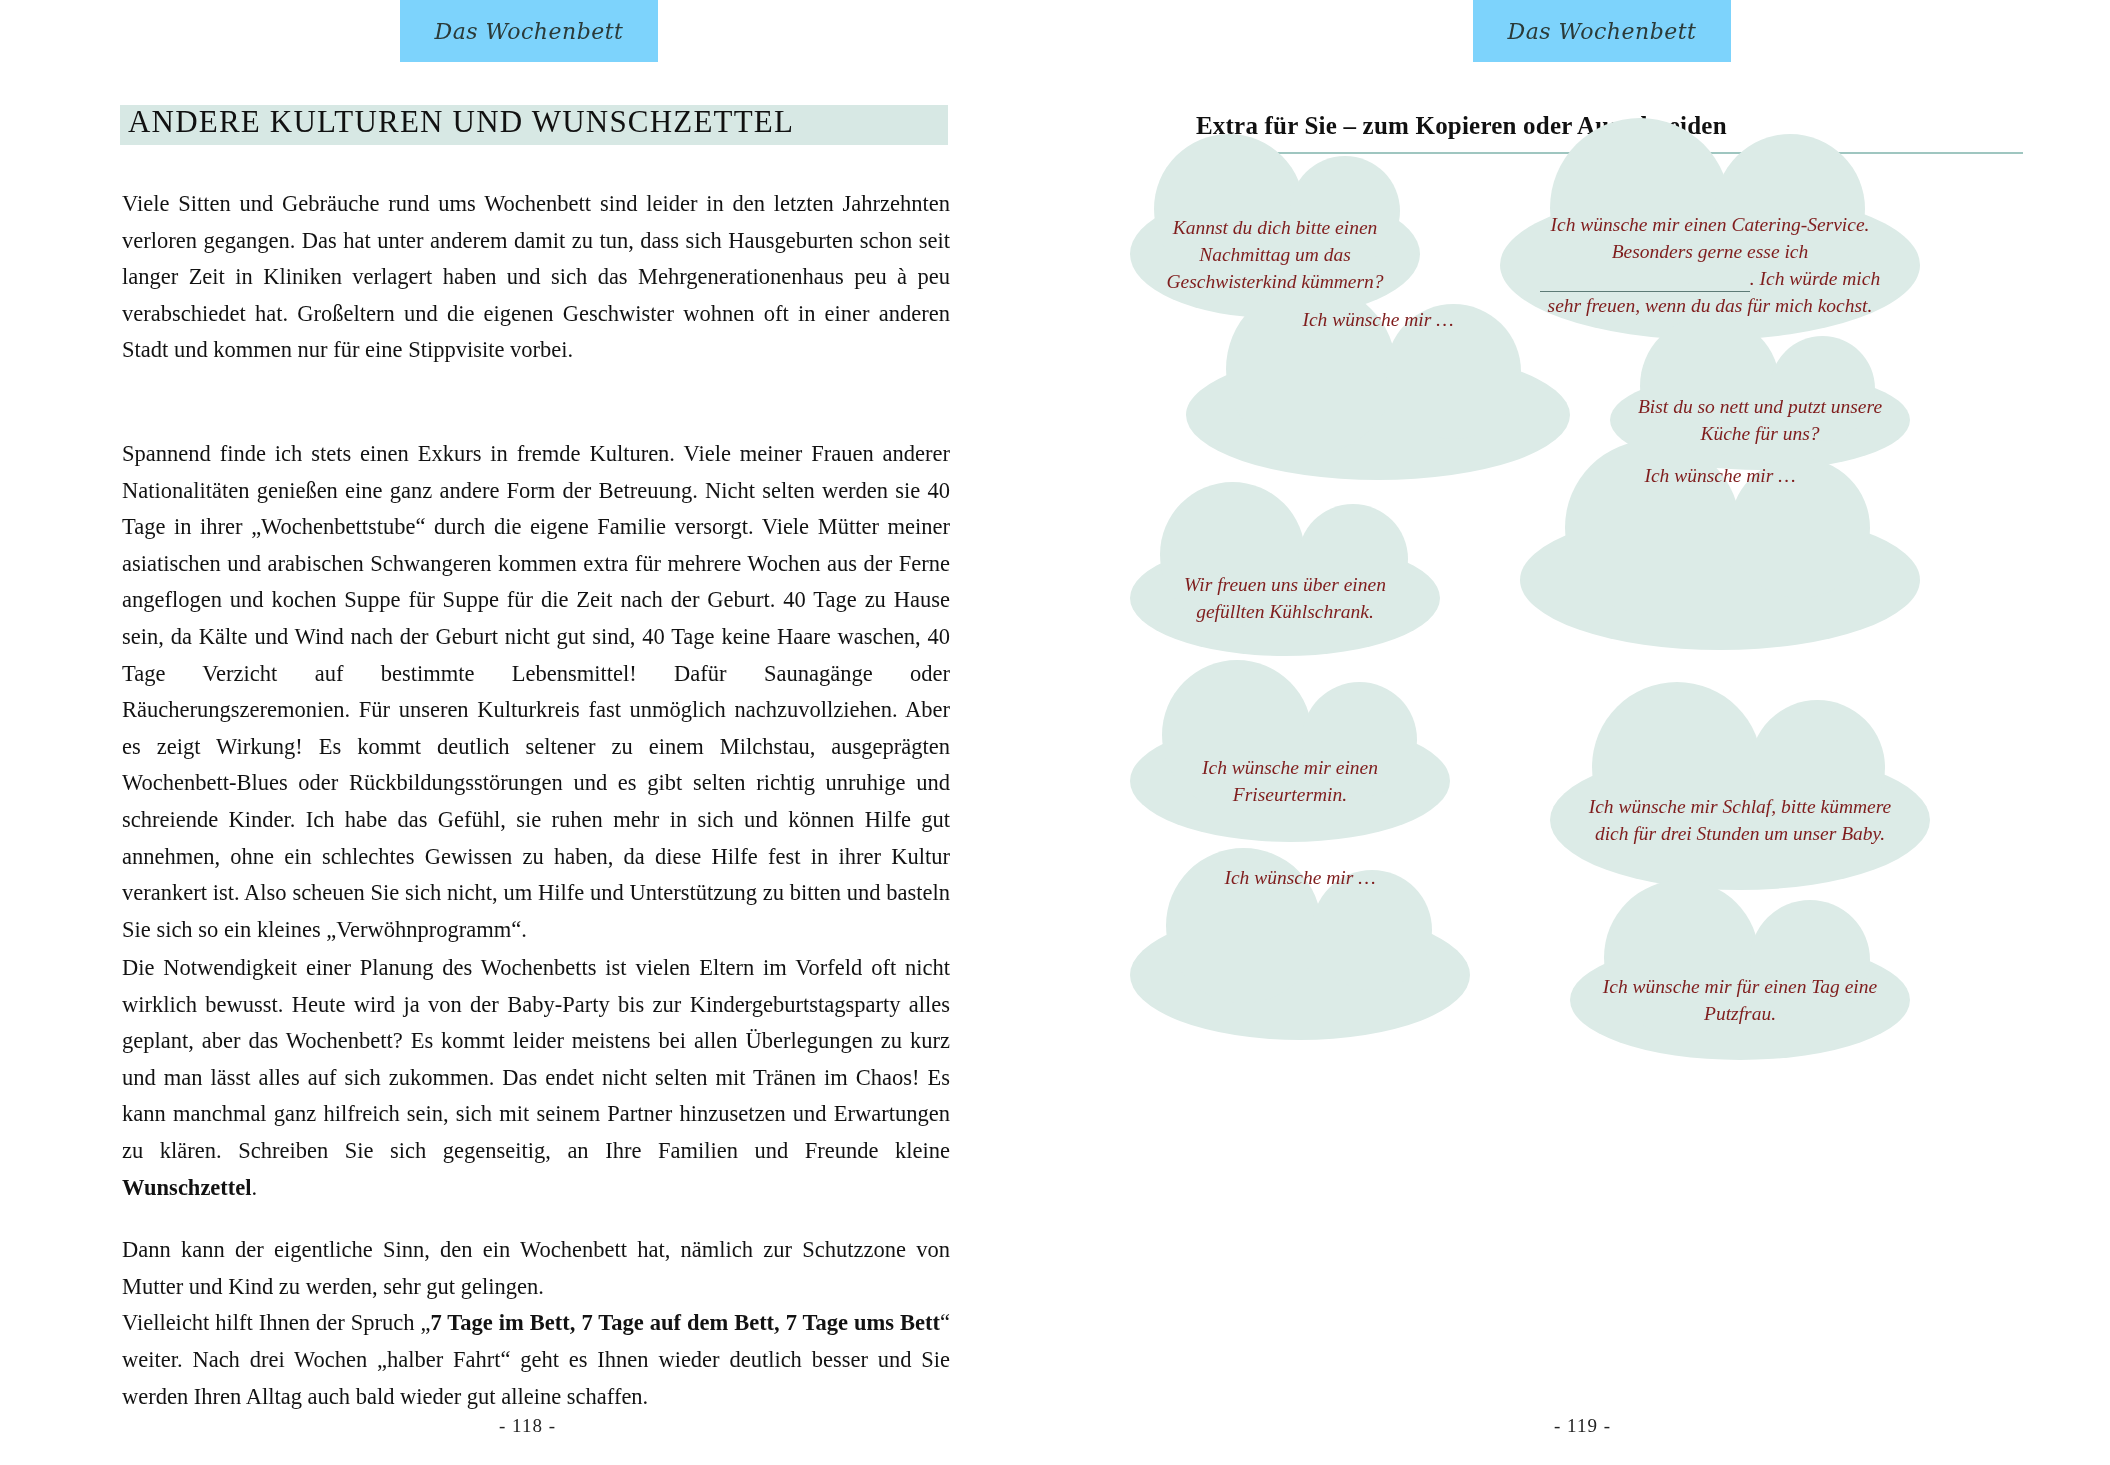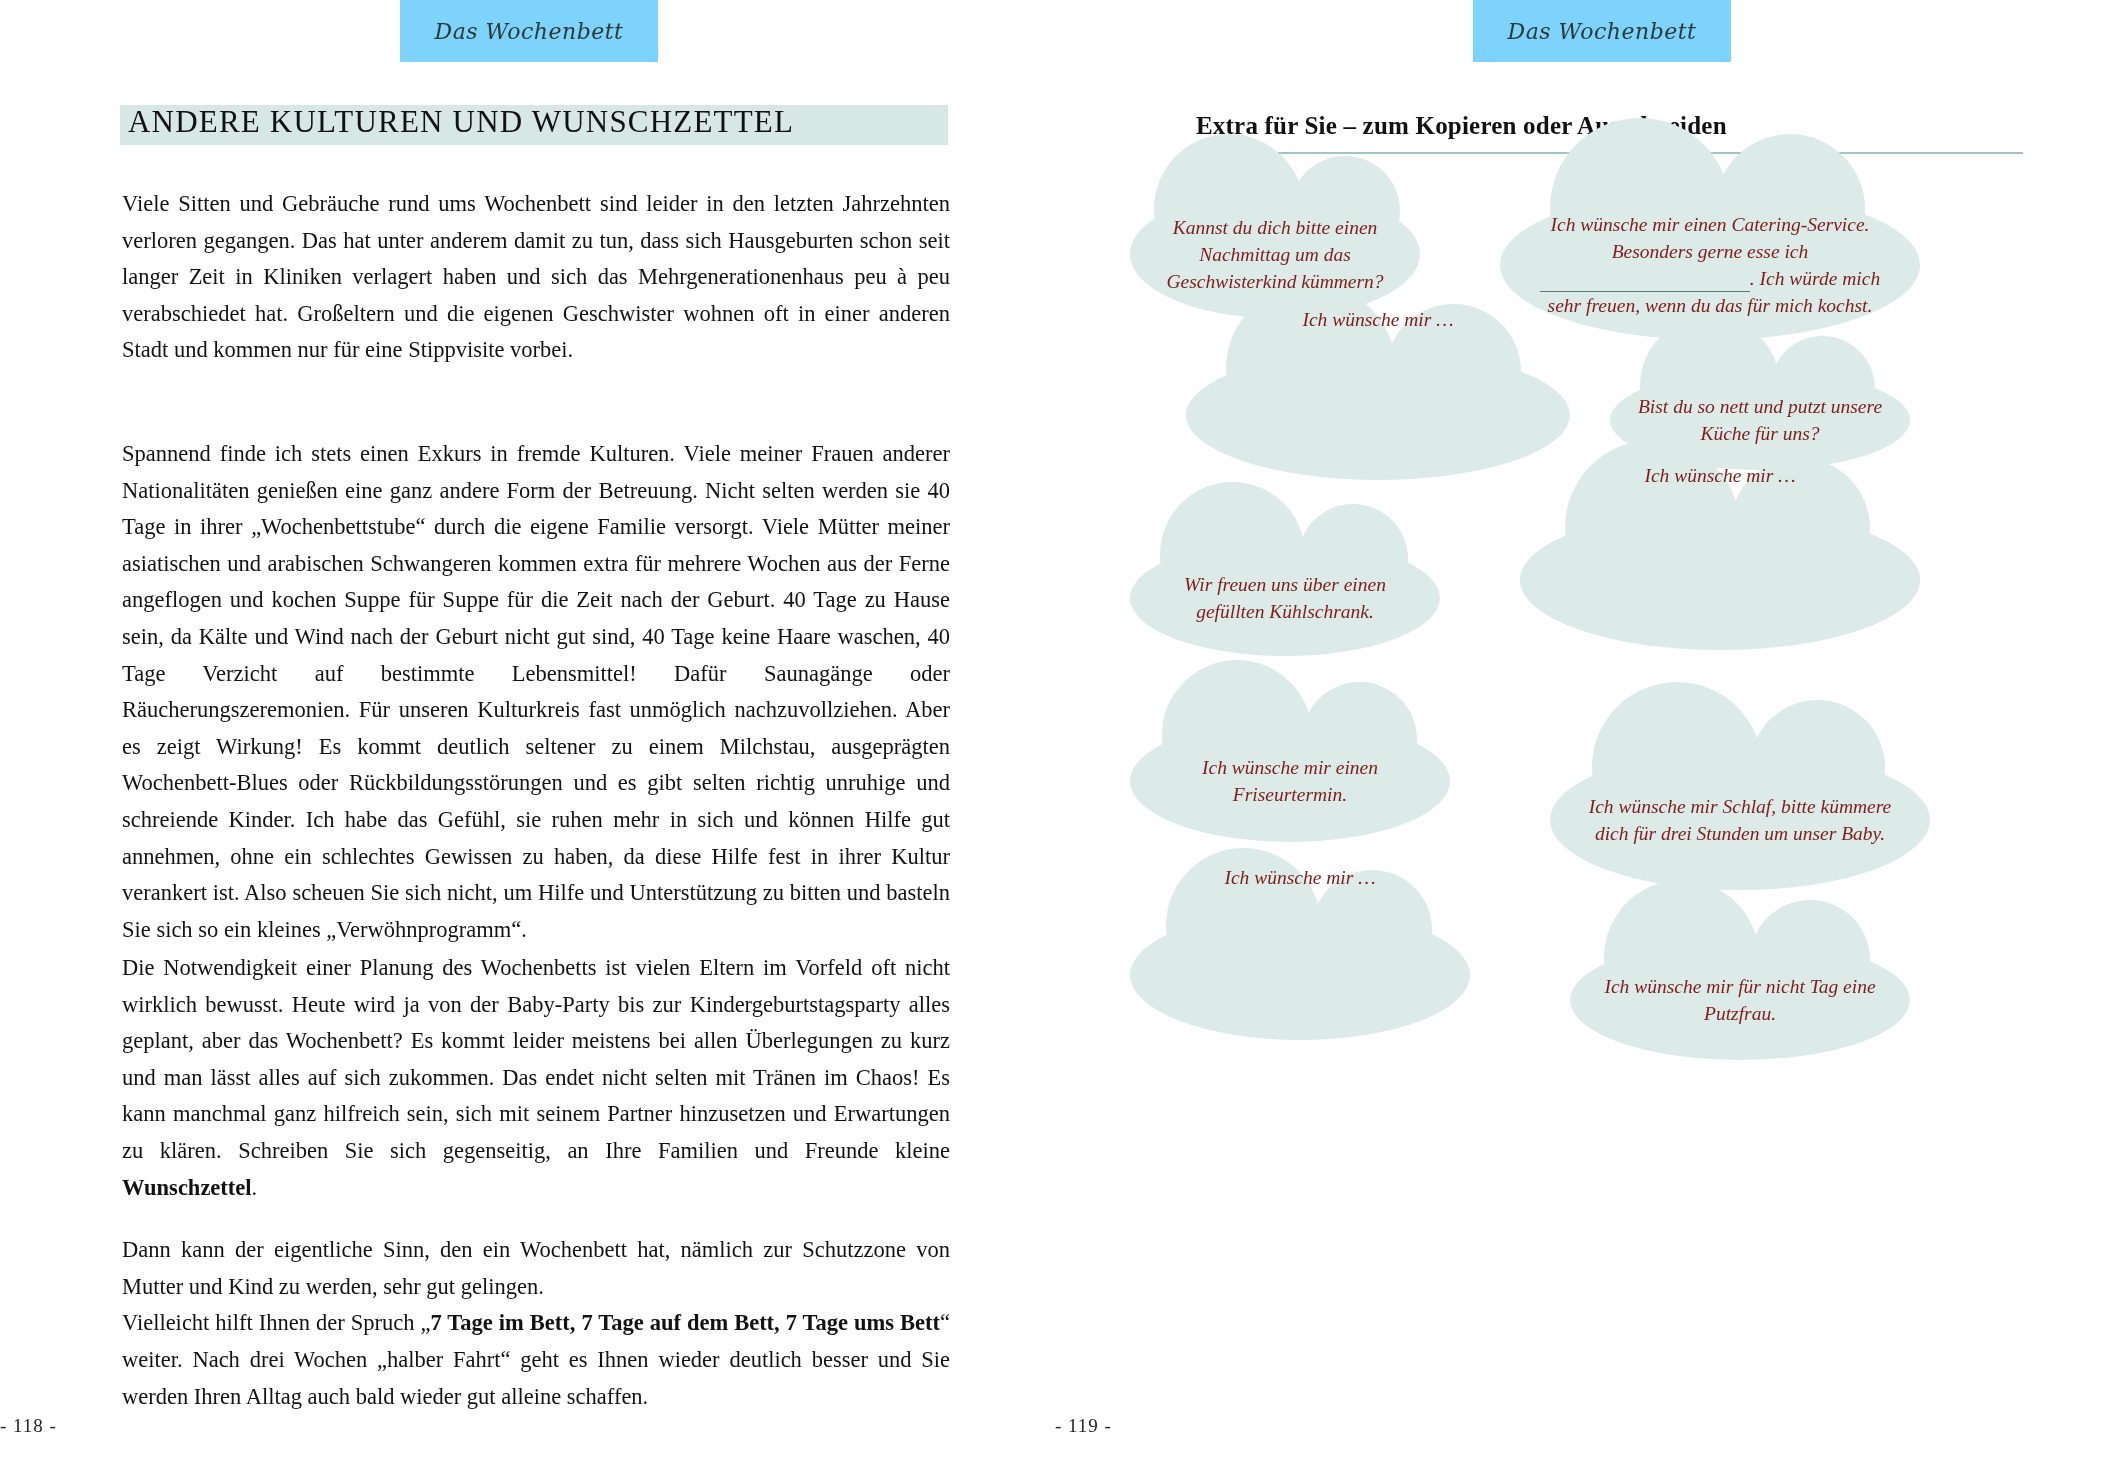--- a/index.html
+++ b/index.html
@@ -91,21 +91,21 @@
   .p3 { top: 950px; }
 
   .body-text p { margin: 0 0 26px 0; }
   .body-text p:last-child { margin-bottom: 0; }
   b { font-weight: bold; }
 
   .folio {
     position: absolute;
     bottom: 28px;
     width: 100%;
-    text-align: left;
+    text-align: center;
     font-size: 19px;
     color: #222;
     letter-spacing: 1px;
   }
 
   
   .right-title {
     position: absolute;
     left: 1196px;
     top: 112px;
@@ -303,21 +303,21 @@
 
       <div class="cloud c8">
         <div class="txt">Ich wünsche mir Schlaf, bitte kümmere dich für drei Stunden um unser Baby.</div>
       </div>
 
       <div class="cloud c9">
         <div class="txt" style="align-self:flex-start;margin-top:-46px;">Ich wünsche mir …</div>
       </div>
 
       <div class="cloud c10">
-        <div class="txt">Ich wünsche mir für nicht Tag eine Putzfrau.</div>
+        <div class="txt">Ich wünsche mir für einen Tag eine Putzfrau.</div>
       </div>
 
     </div>
 
     <div class="folio">- 119 -</div>
   </div>
 
 </div>
 
 </body></html>

